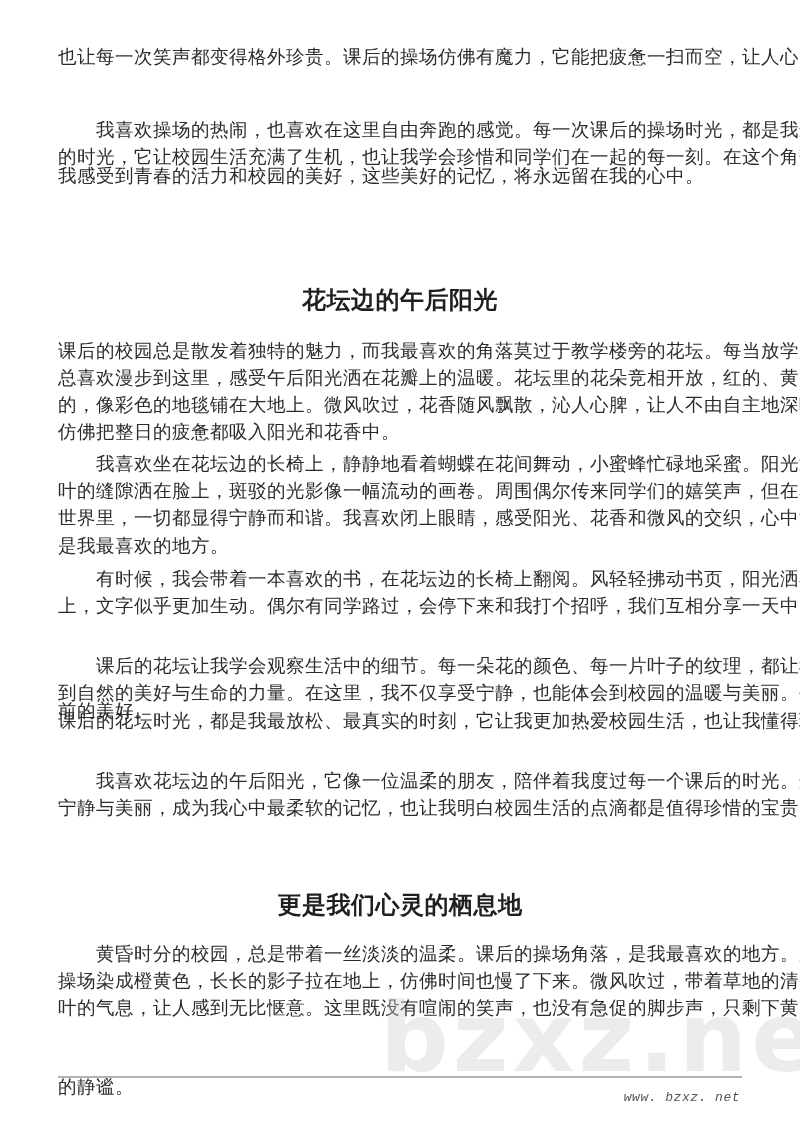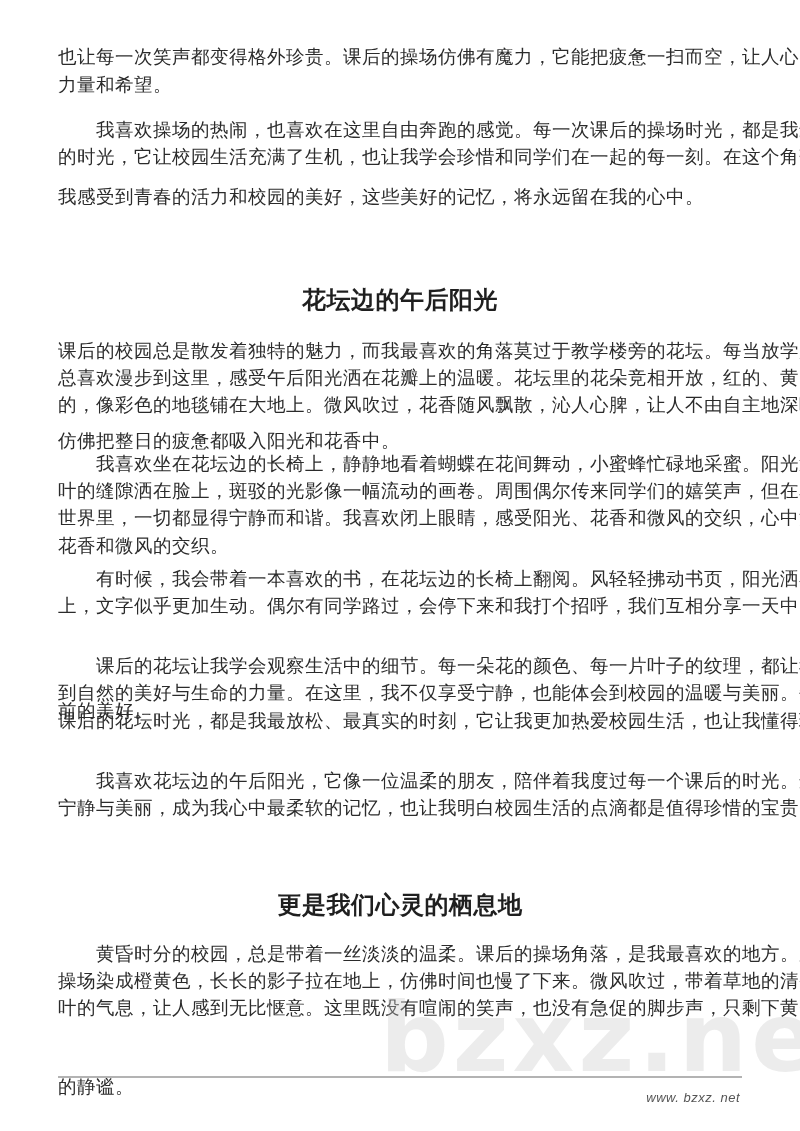--- a/index.html
+++ b/index.html
@@ -5,49 +5,48 @@
   html, body { margin: 0; padding: 0; background: #ffffff; }
   body { width: 800px; height: 1131px; position: relative; overflow: hidden;
          font-family: "DejaVu Serif", "Liberation Serif", serif; color: #2a2a2a; }
   .page { position: absolute; left: 0; top: 0; width: 800px; height: 1131px; }
   .line { position: absolute; left: 58px; width: 690px; font-size: 18.5px; line-height: 22px;
           white-space: nowrap; letter-spacing: 0.5px; color: #2b2b2b; }
   .title { position: absolute; left: 0; width: 800px; text-align: center;
            font-family: "DejaVu Sans", "Liberation Sans", sans-serif; font-size: 24px;
            font-weight: bold; color: #1f1f1f; line-height: 30px; letter-spacing: 0.5px; }
   .rule { position: absolute; left: 58px; top: 1076px; width: 684px; height: 2px; background: #b3b3b3; }
-  .footer { position: absolute; right: 60px; top: 1090px; font-family: Liberation Sans, sans-serif;
+  .footer { position: absolute; right: 60px; top: 1090px; font-family: Liberation Mono, monospace;
             font-style: italic; font-size: 13px; color: #555555; letter-spacing: 0.5px; }
   .watermark { position: absolute; left: 380px; top: 990px; font-family: "DejaVu Sans", "Liberation Sans", sans-serif;
                font-weight: bold; font-size: 96px; line-height: 96px; color: rgba(200,200,200,0.35);
                letter-spacing: 4px; pointer-events: none; }
 </style>
 </head>
 <body>
 
 <div class="page">
 
   <div class="line" style="top:46px">也让每一次笑声都变得格外珍贵。课后的操场仿佛有魔力，它能把疲惫一扫而空，让人心中充满</div>
-  <div class="line" style="top:74px">力量和希望。</div>
 
   <div class="line" style="top:119px">　　我喜欢操场的热闹，也喜欢在这里自由奔跑的感觉。每一次课后的操场时光，都是我最快乐</div>
   <div class="line" style="top:146px">的时光，它让校园生活充满了生机，也让我学会珍惜和同学们在一起的每一刻。在这个角落里，</div>
-  <div class="line" style="top:186px">我感受到青春的活力和校园的美好，这些美好的记忆，将永远留在我的心中。</div>
+  <div class="line" style="top:165px">我感受到青春的活力和校园的美好，这些美好的记忆，将永远留在我的心中。</div>
 
   <div class="title" style="top:285px">花坛边的午后阳光</div>
 
   <div class="line" style="top:340px">课后的校园总是散发着独特的魅力，而我最喜欢的角落莫过于教学楼旁的花坛。每当放学后，我</div>
   <div class="line" style="top:367px">总喜欢漫步到这里，感受午后阳光洒在花瓣上的温暖。花坛里的花朵竞相开放，红的、黄的、紫</div>
   <div class="line" style="top:394px">的，像彩色的地毯铺在大地上。微风吹过，花香随风飘散，沁人心脾，让人不由自主地深呼吸，</div>
-  <div class="line" style="top:430px">仿佛把整日的疲惫都吸入阳光和花香中。</div>
+  <div class="line" style="top:421px">仿佛把整日的疲惫都吸入阳光和花香中。</div>
 
   <div class="line" style="top:453px">　　我喜欢坐在花坛边的长椅上，静静地看着蝴蝶在花间舞动，小蜜蜂忙碌地采蜜。阳光透过树</div>
   <div class="line" style="top:480px">叶的缝隙洒在脸上，斑驳的光影像一幅流动的画卷。周围偶尔传来同学们的嬉笑声，但在花坛的</div>
   <div class="line" style="top:507px">世界里，一切都显得宁静而和谐。我喜欢闭上眼睛，感受阳光、花香和微风的交织，心中涌起一</div>
-  <div class="line" style="top:535px">花香和微风的交织。</div>
+  <div class="line" style="top:535px">是我最喜欢的地方。</div>
 
   <div class="line" style="top:568px">　　有时候，我会带着一本喜欢的书，在花坛边的长椅上翻阅。风轻轻拂动书页，阳光洒在纸面</div>
   <div class="line" style="top:595px">上，文字似乎更加生动。偶尔有同学路过，会停下来和我打个招呼，我们互相分享一天中的趣事。</div>
 
   <div class="line" style="top:655px">　　课后的花坛让我学会观察生活中的细节。每一朵花的颜色、每一片叶子的纹理，都让我感受</div>
   <div class="line" style="top:682px">到自然的美好与生命的力量。在这里，我不仅享受宁静，也能体会到校园的温暖与美丽。每一次</div>
   <div class="line" style="top:710px">课后的花坛时光，都是我最放松、最真实的时刻，它让我更加热爱校园生活，也让我懂得珍惜眼</div>
   <div class="line" style="top:700px">前的美好。</div>
 
   <div class="line" style="top:770px">　　我喜欢花坛边的午后阳光，它像一位温柔的朋友，陪伴着我度过每一个课后的时光。这里的</div>

